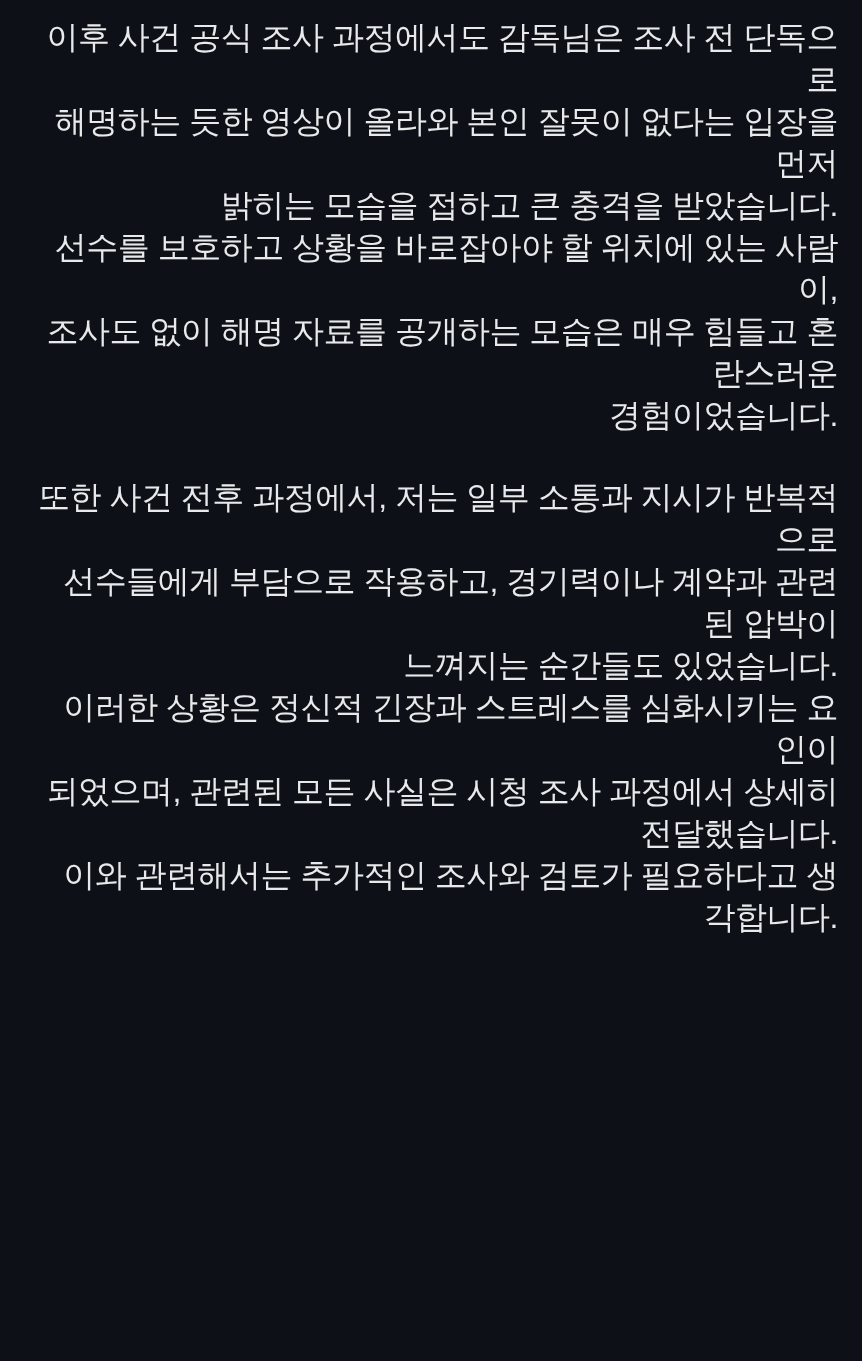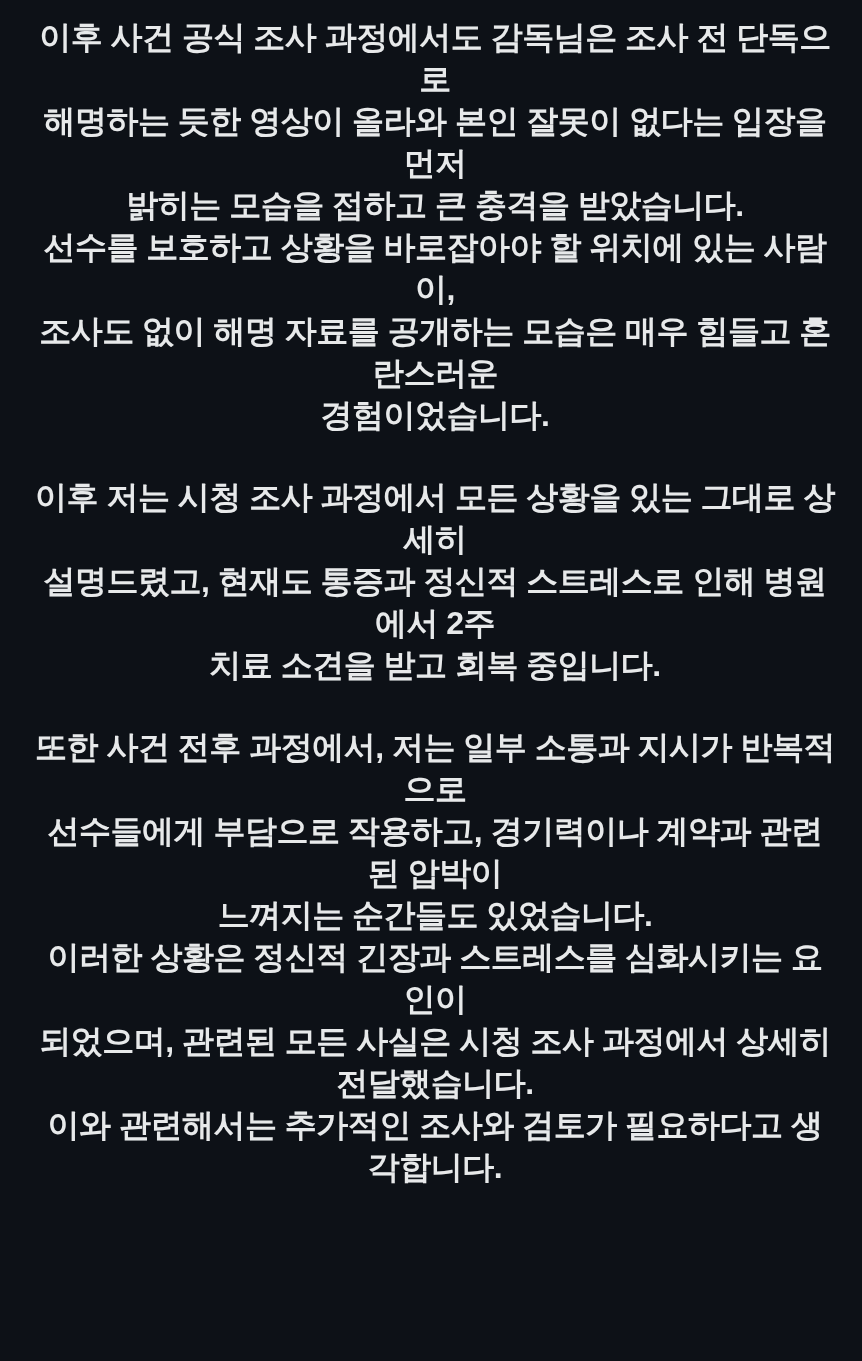--- a/index.html
+++ b/index.html
@@ -16,43 +16,40 @@
   .post-text-wrap {
     box-sizing: border-box;
     width: 862px;
     height: 1361px;
     padding: 16px 24px 20px 32px;
   }
   .statement-paragraph {
     color: #e7e9ea;
     font-size: 32px;
     line-height: 42px;
-    font-weight: 700;
+    font-weight: 400;
     letter-spacing: -0.5px;
     white-space: pre-line;
     margin: 0 0 40px 0;
-    text-align: center;
+    text-align: right;
   }
   .statement-paragraph:last-child {
     margin-bottom: 4px;
   }
 </style>
 </head>
 <body>
 
 <div class="post-text-wrap">
   <div class="statement-paragraph">이후 사건 공식 조사 과정에서도 감독님은 조사 전 단독으로
 해명하는 듯한 영상이 올라와 본인 잘못이 없다는 입장을 먼저
 밝히는 모습을 접하고 큰 충격을 받았습니다.
 선수를 보호하고 상황을 바로잡아야 할 위치에 있는 사람이,
 조사도 없이 해명 자료를 공개하는 모습은 매우 힘들고 혼란스러운
 경험이었습니다.</div>
-  <div class="statement-paragraph">이후 저는 시청 조사 과정에서 모든 상황을 있는 그대로 상세히
-설명드렸고, 현재도 통증과 정신적 스트레스로 인해 병원에서 2주
-치료 소견을 받고 회복 중입니다.</div>
   <div class="statement-paragraph">또한 사건 전후 과정에서, 저는 일부 소통과 지시가 반복적으로
 선수들에게 부담으로 작용하고, 경기력이나 계약과 관련된 압박이
 느껴지는 순간들도 있었습니다.
 이러한 상황은 정신적 긴장과 스트레스를 심화시키는 요인이
 되었으며, 관련된 모든 사실은 시청 조사 과정에서 상세히
 전달했습니다.
 이와 관련해서는 추가적인 조사와 검토가 필요하다고 생각합니다.</div>
 
 </div>
 

